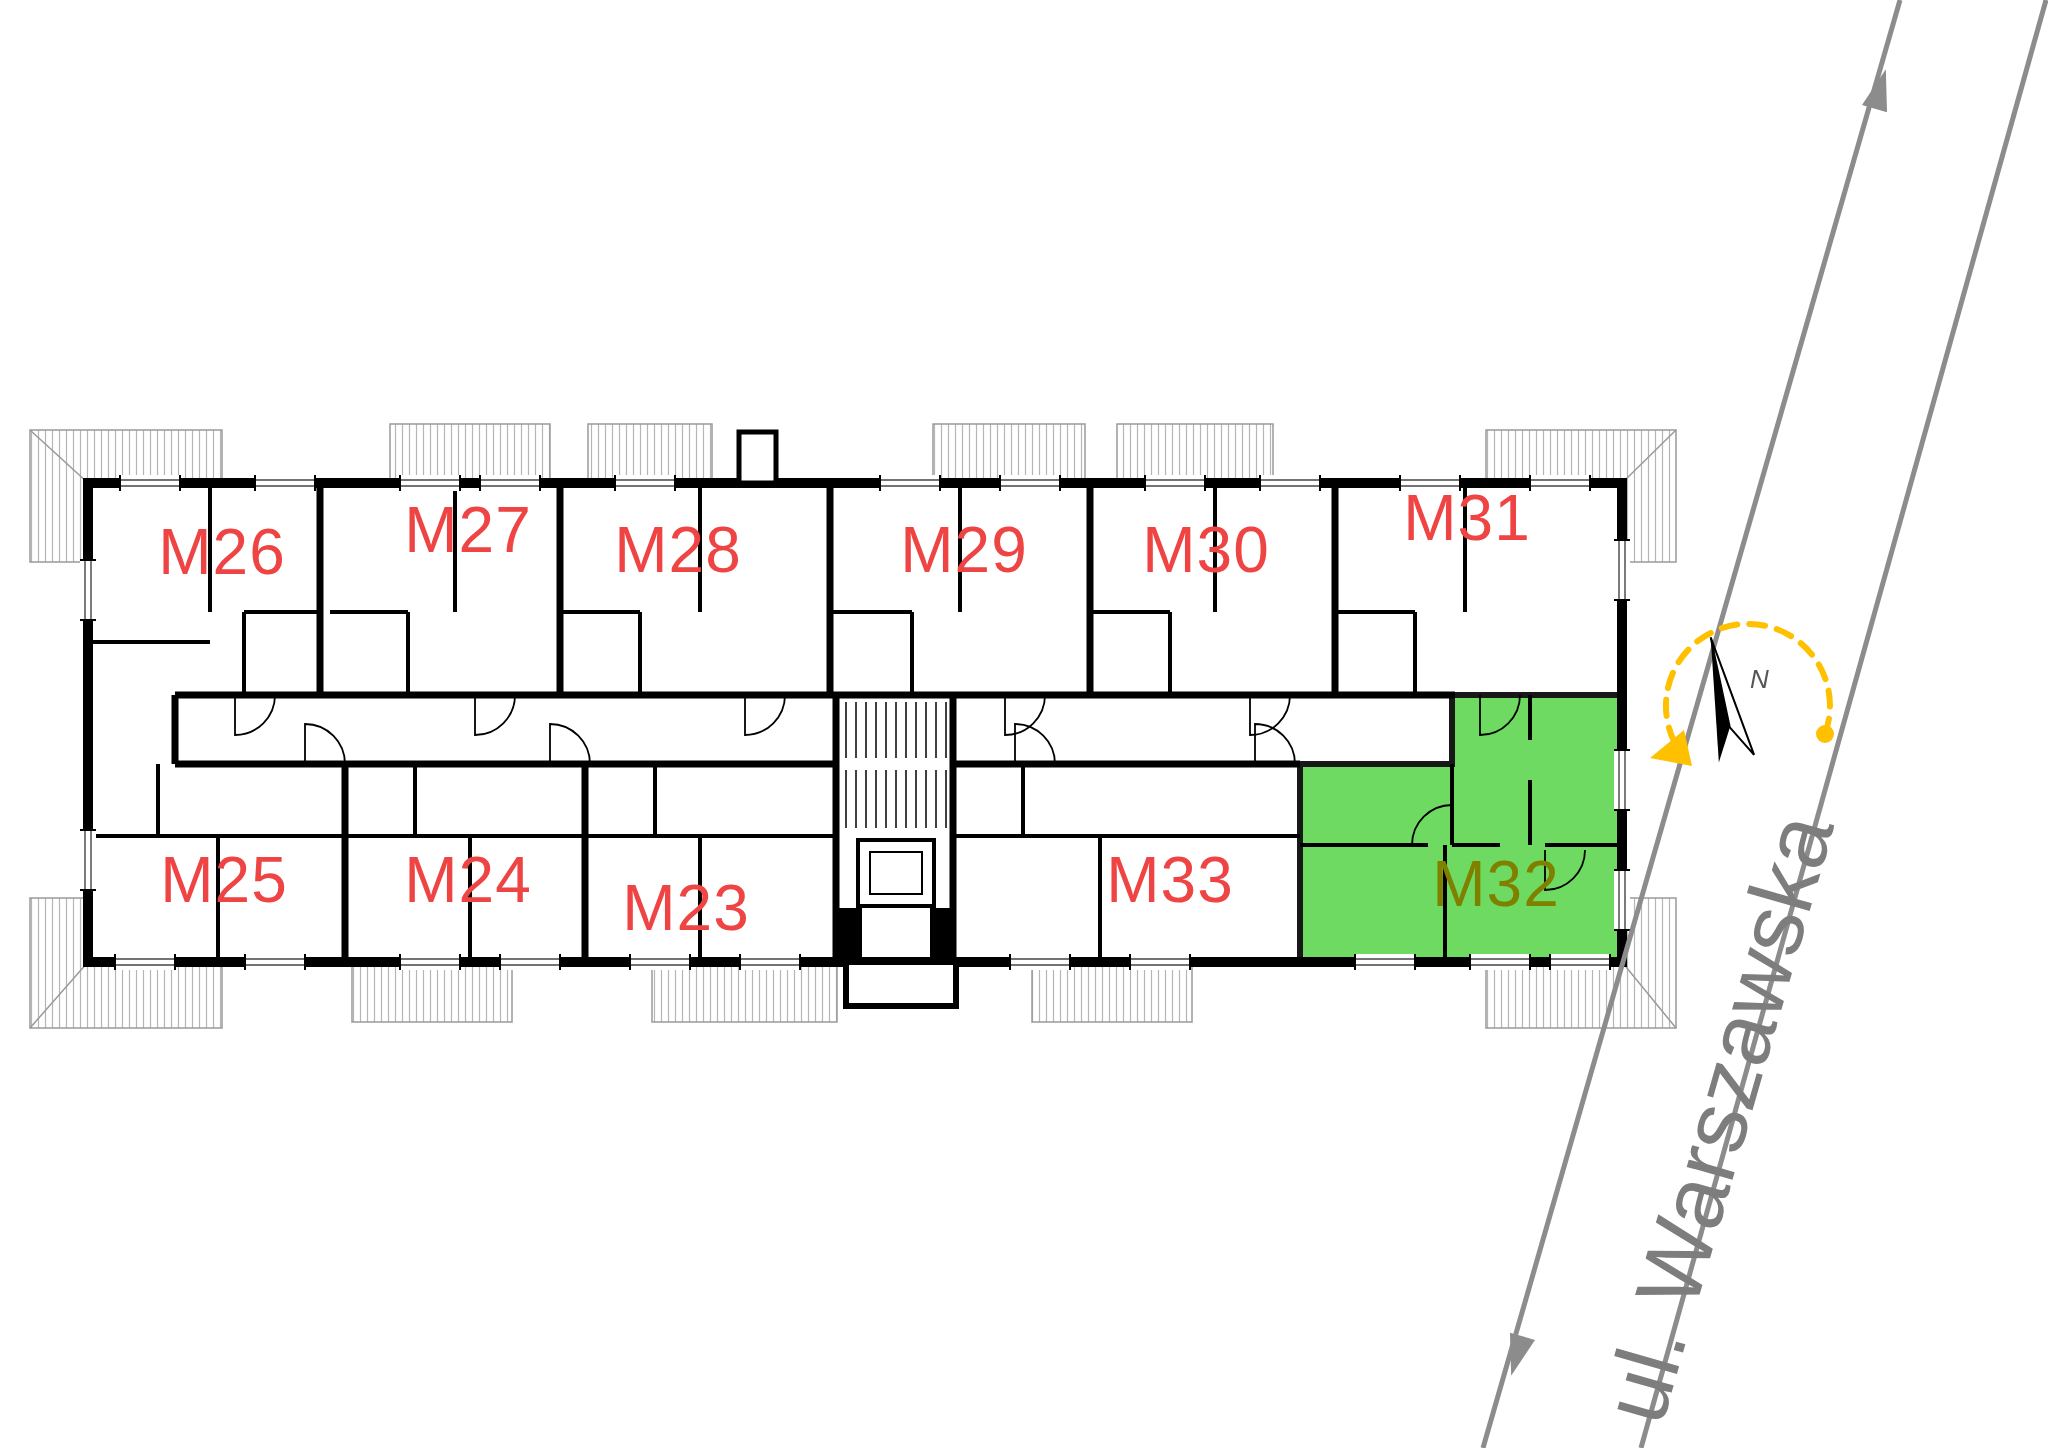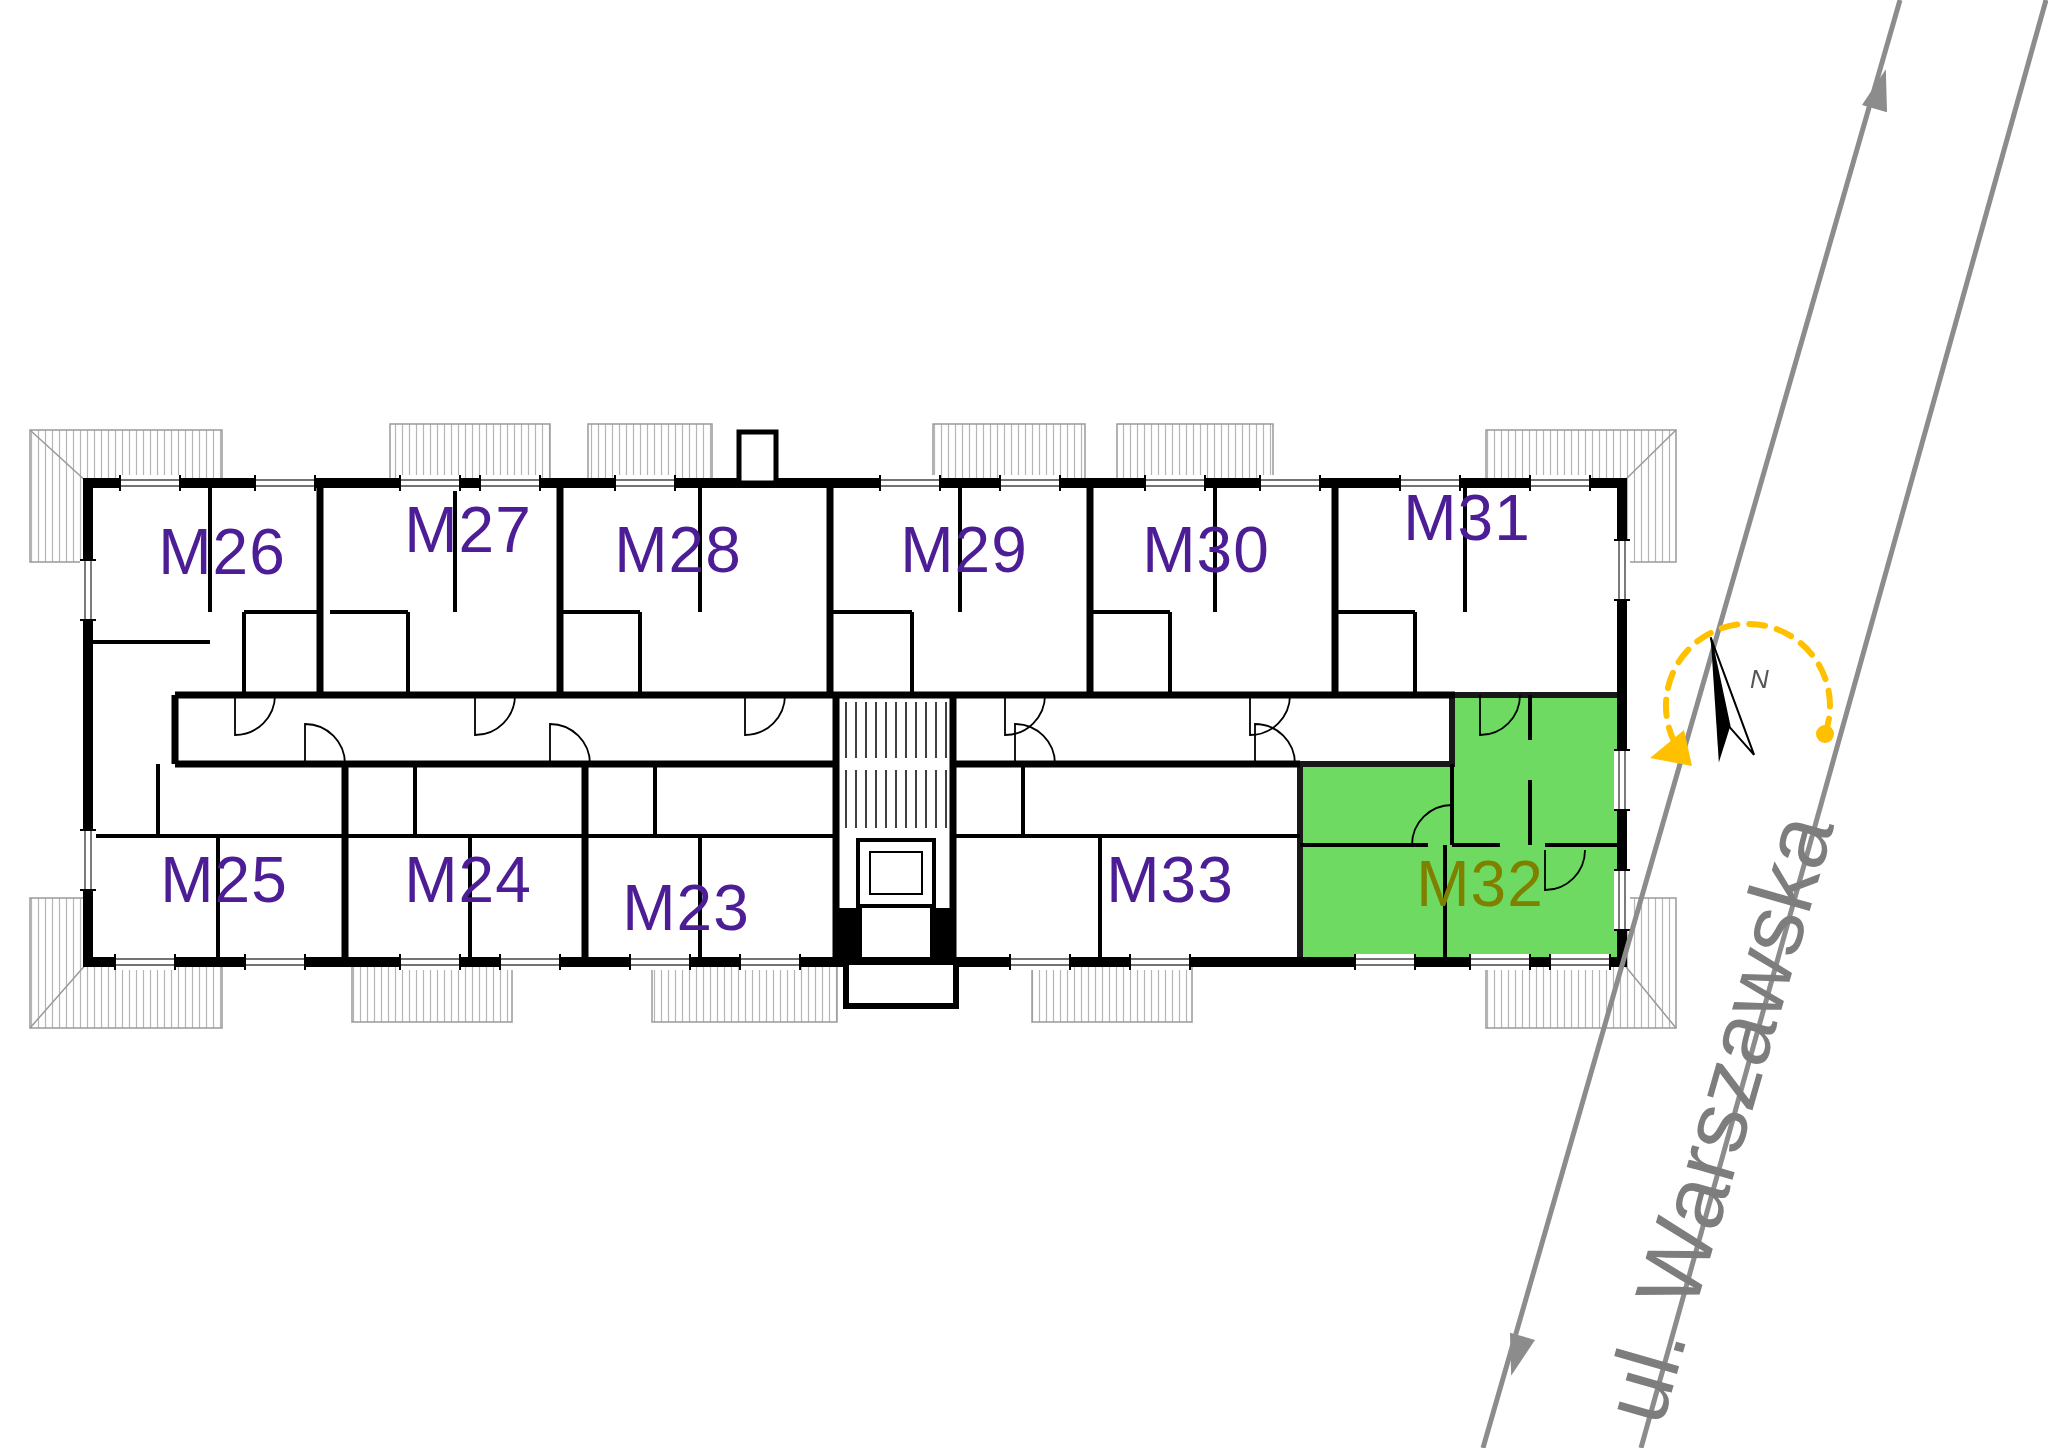--- a/index.html
+++ b/index.html
@@ -4,23 +4,23 @@
 <style>
   html,body{margin:0;padding:0;background:#fff;}
   .stage{
     position:relative;width:2048px;height:1448px;background:#ffffff;
     overflow:hidden;font-family:"Liberation Sans",sans-serif;
   }
   .plan-svg{position:absolute;left:0;top:0;width:2048px;height:1448px;}
   .apt{
     position:absolute;transform:translate(-50%,-50%);
     font:400 64px/1 "Liberation Sans",sans-serif;
-    color:#4c1d95;white-space:nowrap;letter-spacing:1px;cursor:pointer;
+    color:#ef4444;white-space:nowrap;letter-spacing:1px;cursor:pointer;
   }
-  .apt.m32{color:#808000;}
+  .apt.m32{color:#808000;margin-left:16px;}
   .street-text{
     position:absolute;left:1718px;top:1118px;
     transform:translate(-50%,-50%) rotate(-74deg);
     font:400 90px/1 "Liberation Sans",sans-serif;
     color:#7d7d7d;white-space:nowrap;
   }
   svg text{font-family:"Liberation Sans",sans-serif;}
 </style>
 </head>
 <body>

